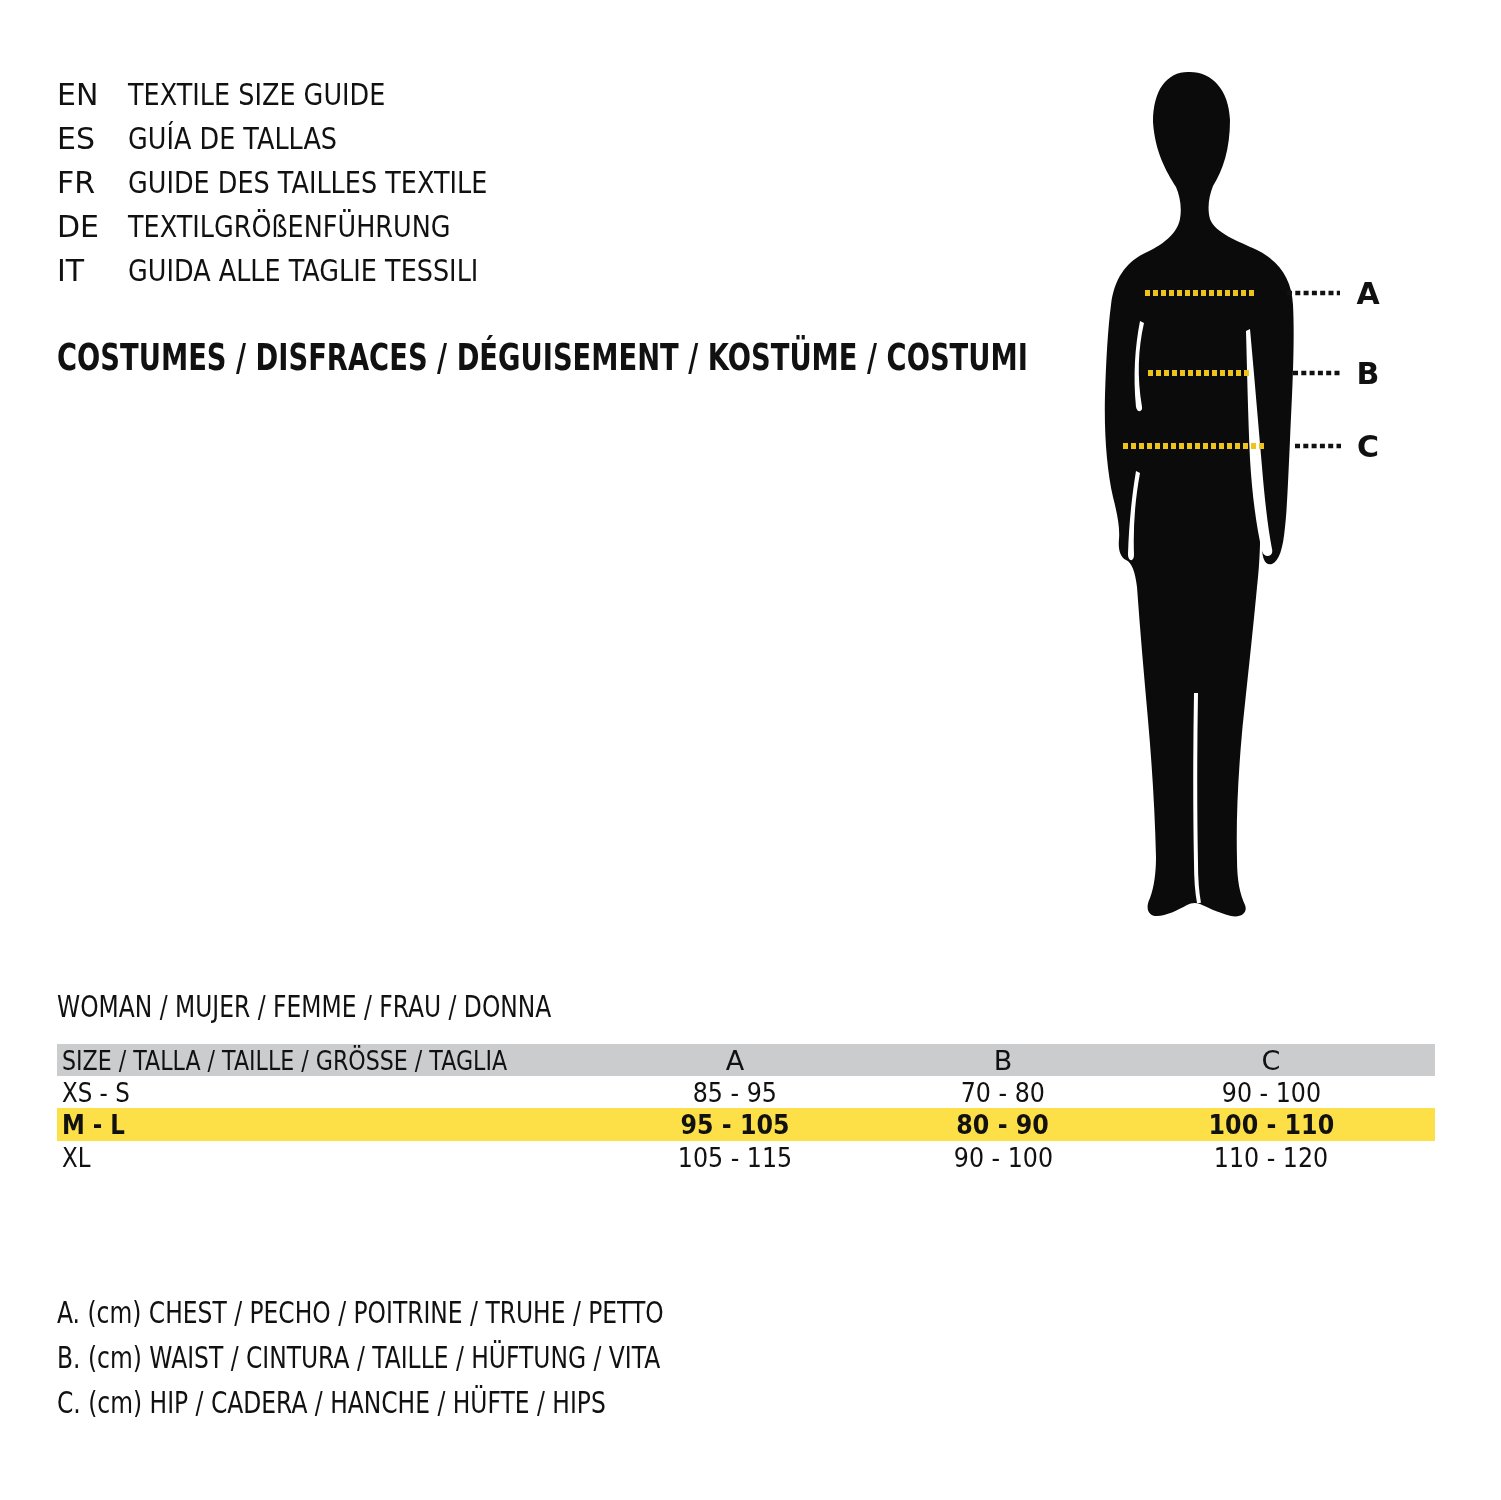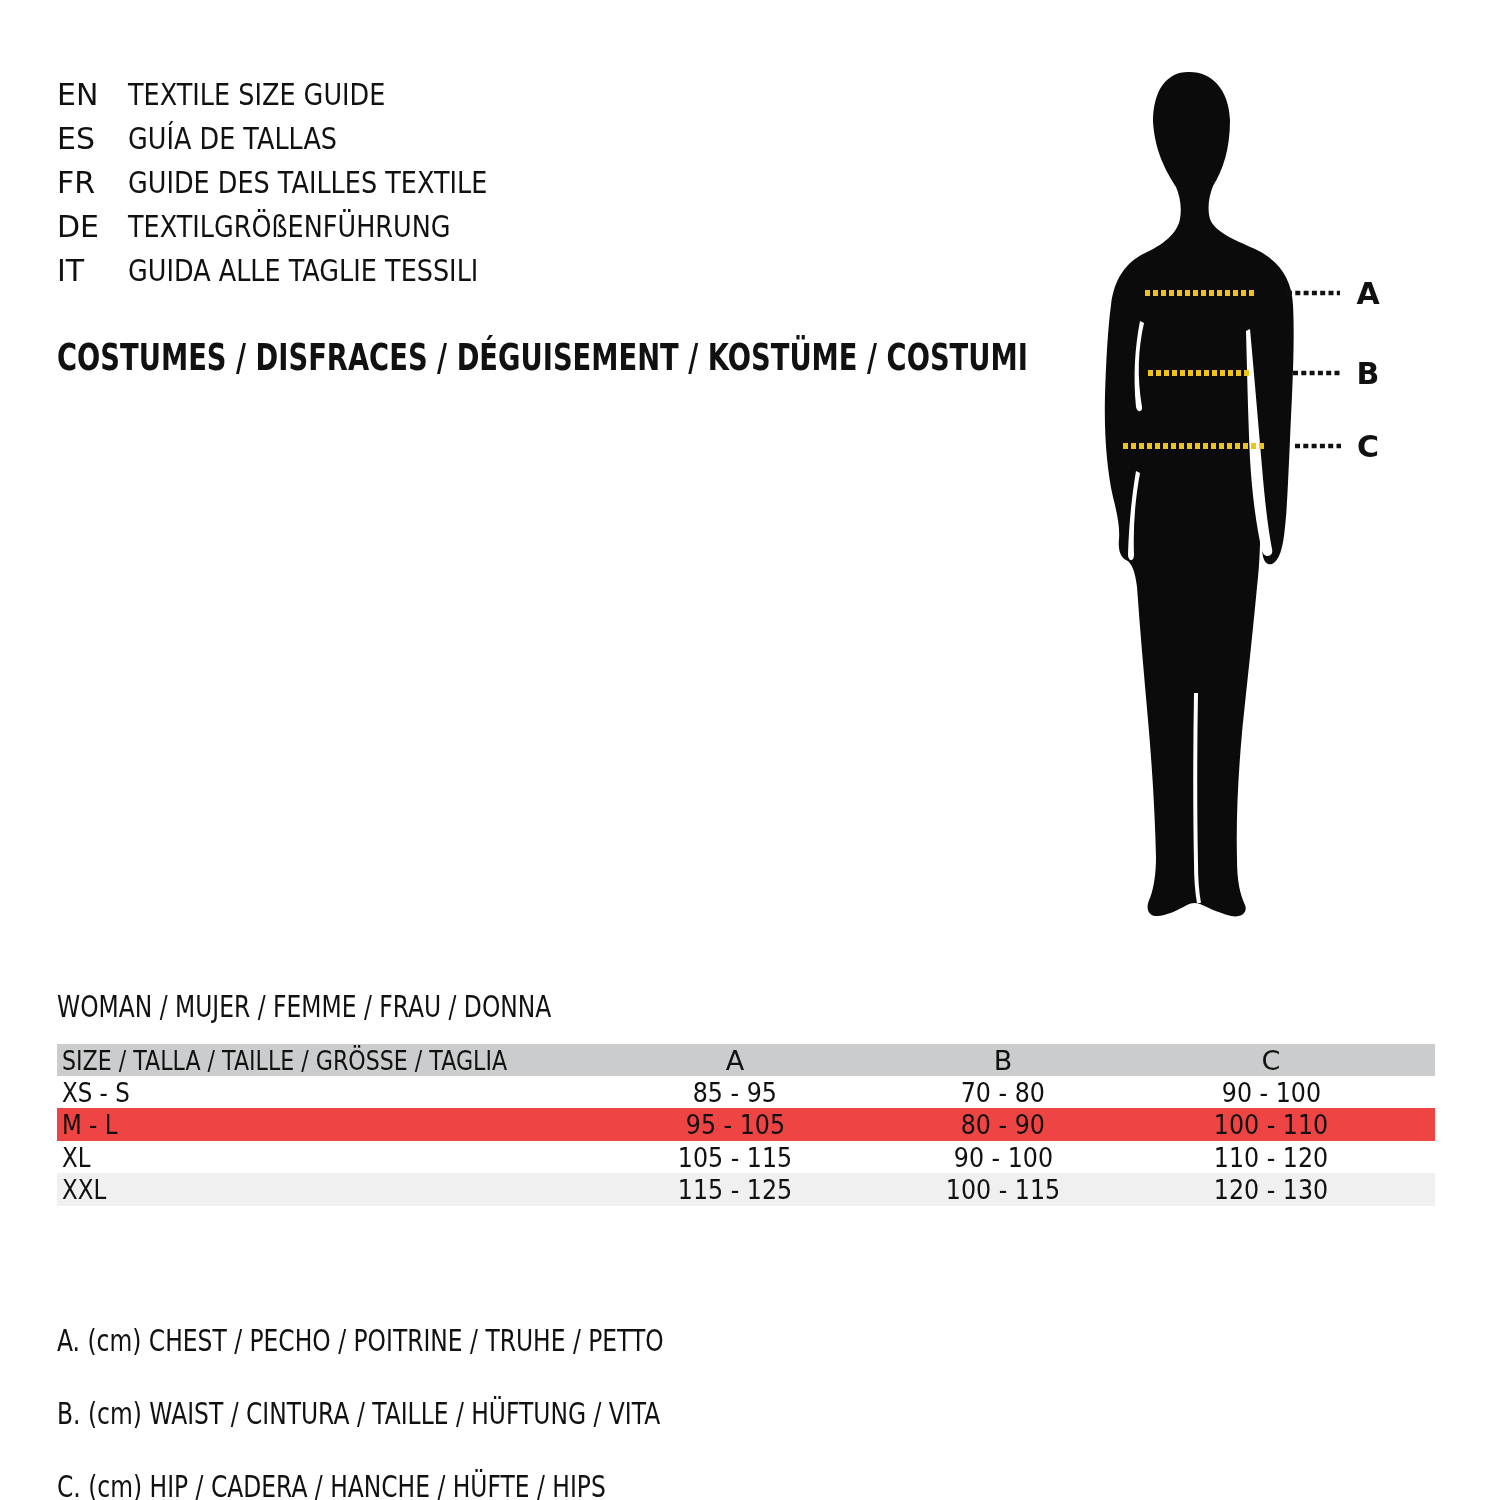--- a/index.html
+++ b/index.html
@@ -25,29 +25,29 @@
   .figure-svg{position:absolute;left:1095px;top:65px;width:325px;height:870px;}
 
   
   .section-label{position:absolute;left:57px;top:990px;height:34px;line-height:34px;font-size:30px;text-align:center;}
 
   
   .size-table{position:absolute;left:57px;top:1044px;width:1378px;font-size:27px;}
   .t-row{display:grid;grid-template-columns:538px 256px 256px 256px auto;align-items:center;gap:12px;}
   .t-head{height:32px;background:#cbcccd;}
   .t-r1,.t-r3{height:32px;background:#ffffff;}
-  .t-r2{height:33px;background:#ef4444;}
+  .t-r2{height:33px;background:#fde047;font-weight:bold;}
   .t-r4{height:33px;background:#f0f0f1;}
   .c-size{padding-left:5px;text-align:left;}
   .c-val{text-align:center;}
   .c-val .condc{display:inline-block;transform:scaleX(0.88);transform-origin:50% 50%;white-space:nowrap;}
 
   
   .legend{position:absolute;left:57px;top:1290px;}
-  .legend-row{height:45px;line-height:45px;font-size:30px;margin-top:28px;}
+  .legend-row{height:45px;line-height:45px;font-size:30px;}
 </style>
 </head>
 <body>
 
 <div class="langs">
   <div class="lang-row">
     <span class="lang-code">EN</span>
     <span class="cond">TEXTILE SIZE GUIDE</span>
   </div>
   <div class="lang-row">
@@ -157,27 +157,20 @@
     <div class="c-val"><span class="condc">100 - 110</span></div>
     <div></div>
   </div>
   <div class="t-row t-r3">
     <div class="c-size"><span class="cond">XL</span></div>
     <div class="c-val"><span class="condc">105 - 115</span></div>
     <div class="c-val"><span class="condc">90 - 100</span></div>
     <div class="c-val"><span class="condc">110 - 120</span></div>
     <div></div>
   </div>
-  <div class="t-row t-r4">
-    <div class="c-size"><span class="cond">XXL</span></div>
-    <div class="c-val"><span class="condc">115 - 125</span></div>
-    <div class="c-val"><span class="condc">100 - 115</span></div>
-    <div class="c-val"><span class="condc">120 - 130</span></div>
-    <div></div>
-  </div>
 </div>
 
 <div class="legend">
   <div class="legend-row">
     <span class="cond" style="transform:scaleX(0.78);">A. (cm) CHEST / PECHO / POITRINE / TRUHE / PETTO</span>
   </div>
   <div class="legend-row">
     <span class="cond" style="transform:scaleX(0.78);">B. (cm) WAIST / CINTURA / TAILLE / HÜFTUNG / VITA</span>
   </div>
   <div class="legend-row">

